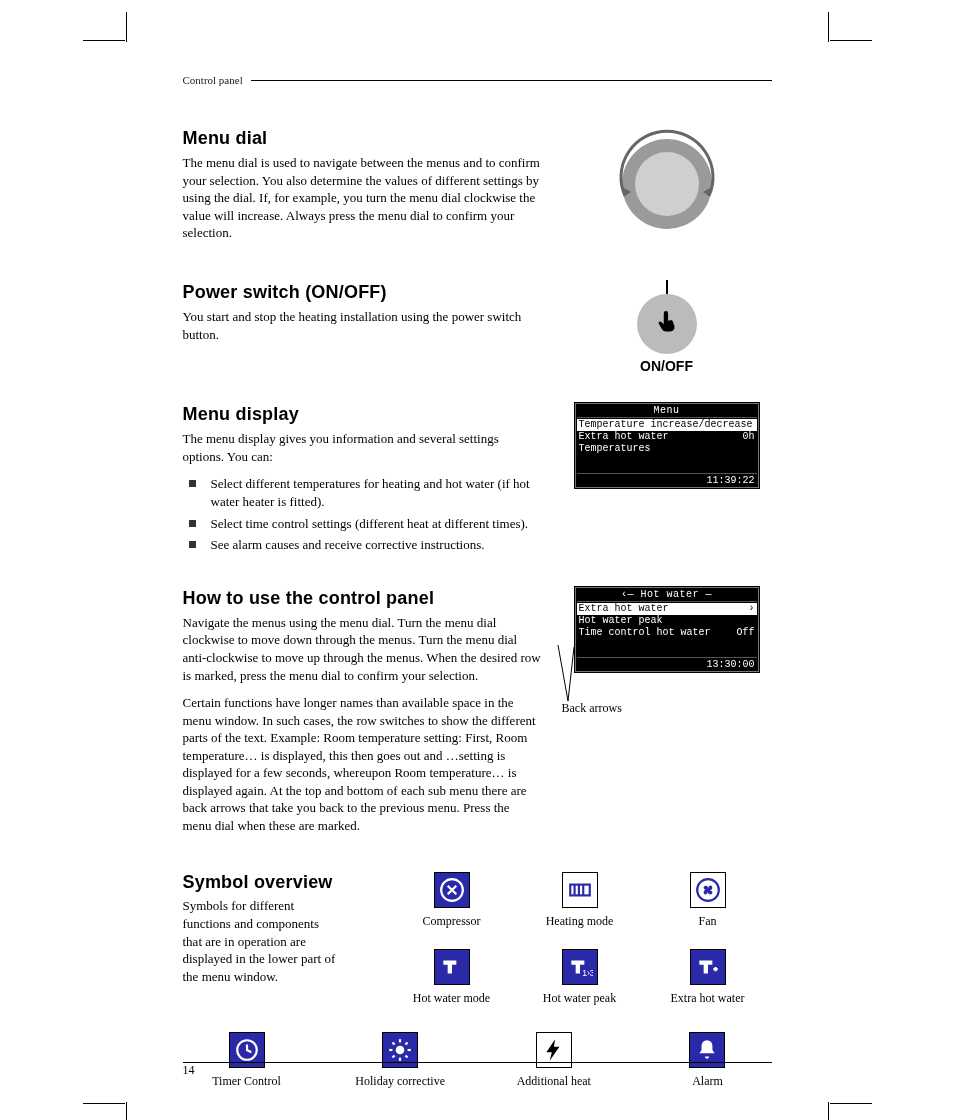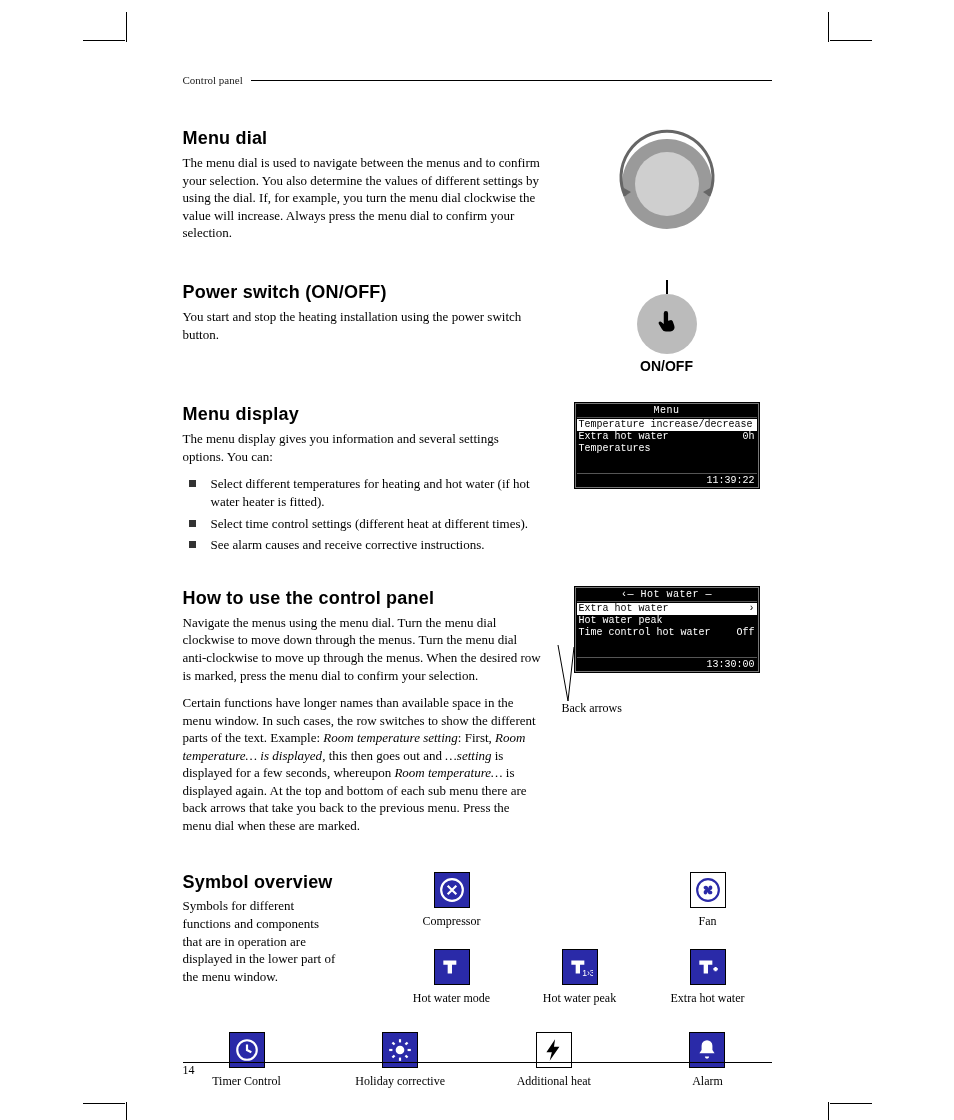--- a/index.html
+++ b/index.html
@@ -47,21 +47,21 @@
   }
   .row{display:flex;gap:20px;margin-bottom:28px}
   .col-text{flex:1;font-size:13px;line-height:1.35}
   .col-text p{margin:0 0 10px}
   .col-fig{width:210px;flex:none;text-align:center;font-size:12px}
   ul.square{list-style:none;margin:6px 0 0;padding:0}
   ul.square li{position:relative;padding-left:28px;margin:4px 0;font-size:13px;line-height:1.35}
   ul.square li::before{
     content:"";position:absolute;left:6px;top:5px;width:7px;height:7px;background:#333;
   }
-  .italic{font-style:italic}
+  .italic{}
 
   
   .dial{width:120px;height:120px;margin:0 auto;position:relative}
   .dial svg{width:100%;height:100%}
 
   
   .pwr{width:60px;height:60px;border-radius:50%;background:#bbb;margin:0 auto;display:flex;align-items:center;justify-content:center}
   .onoff-label{font-family:Arial,Helvetica,sans-serif;font-weight:700;font-size:14px;margin-top:4px}
 
   
@@ -220,20 +220,31 @@
         <div style="flex:1">
           <div class="symrow" style="justify-content:space-between">
             <div class="symcell">
               <div class="glyph">
                   <svg viewBox="0 0 24 24">
                     <circle cx="12" cy="12" r="10" fill="none" stroke="#fff" stroke-width="2"></circle>
                     <path d="M8 8l8 8M16 8l-8 8" stroke="#fff" stroke-width="2"></path>
                   </svg>
                 </div>
               <span>Compressor</span>
+            </div>
+            <div class="symcell">
+              <div class="glyph" style="background:#fff;border:1px solid #000">
+                  <svg viewBox="0 0 24 24">
+                    <rect x="3" y="7" width="18" height="10" fill="none" stroke="#2a2aa8" stroke-width="2"></rect>
+                    <line x1="7" y1="7" x2="7" y2="17" stroke="#2a2aa8" stroke-width="2"></line>
+                    <line x1="11" y1="7" x2="11" y2="17" stroke="#2a2aa8" stroke-width="2"></line>
+                    <line x1="15" y1="7" x2="15" y2="17" stroke="#2a2aa8" stroke-width="2"></line>
+                  </svg>
+                </div>
+              <span>Heating mode</span>
             </div>
             <div class="symcell">
               <div class="glyph" style="background:#fff">
                   <svg viewBox="0 0 24 24">
                     <circle cx="12" cy="12" r="10" fill="none" stroke="#2a2aa8" stroke-width="2"></circle>
                     <path d="M12 12c0-5 4-5 4-2s-4 2-4 2zm0 0c0 5-4 5-4 2s4-2 4-2zm0 0c5 0 5 4 2 4s-2-4-2-4zm0 0c-5 0-5-4-2-4s2 4 2 4z" fill="#2a2aa8"></path>
                   </svg>
                 </div>
               <span>Fan</span>
             </div>

